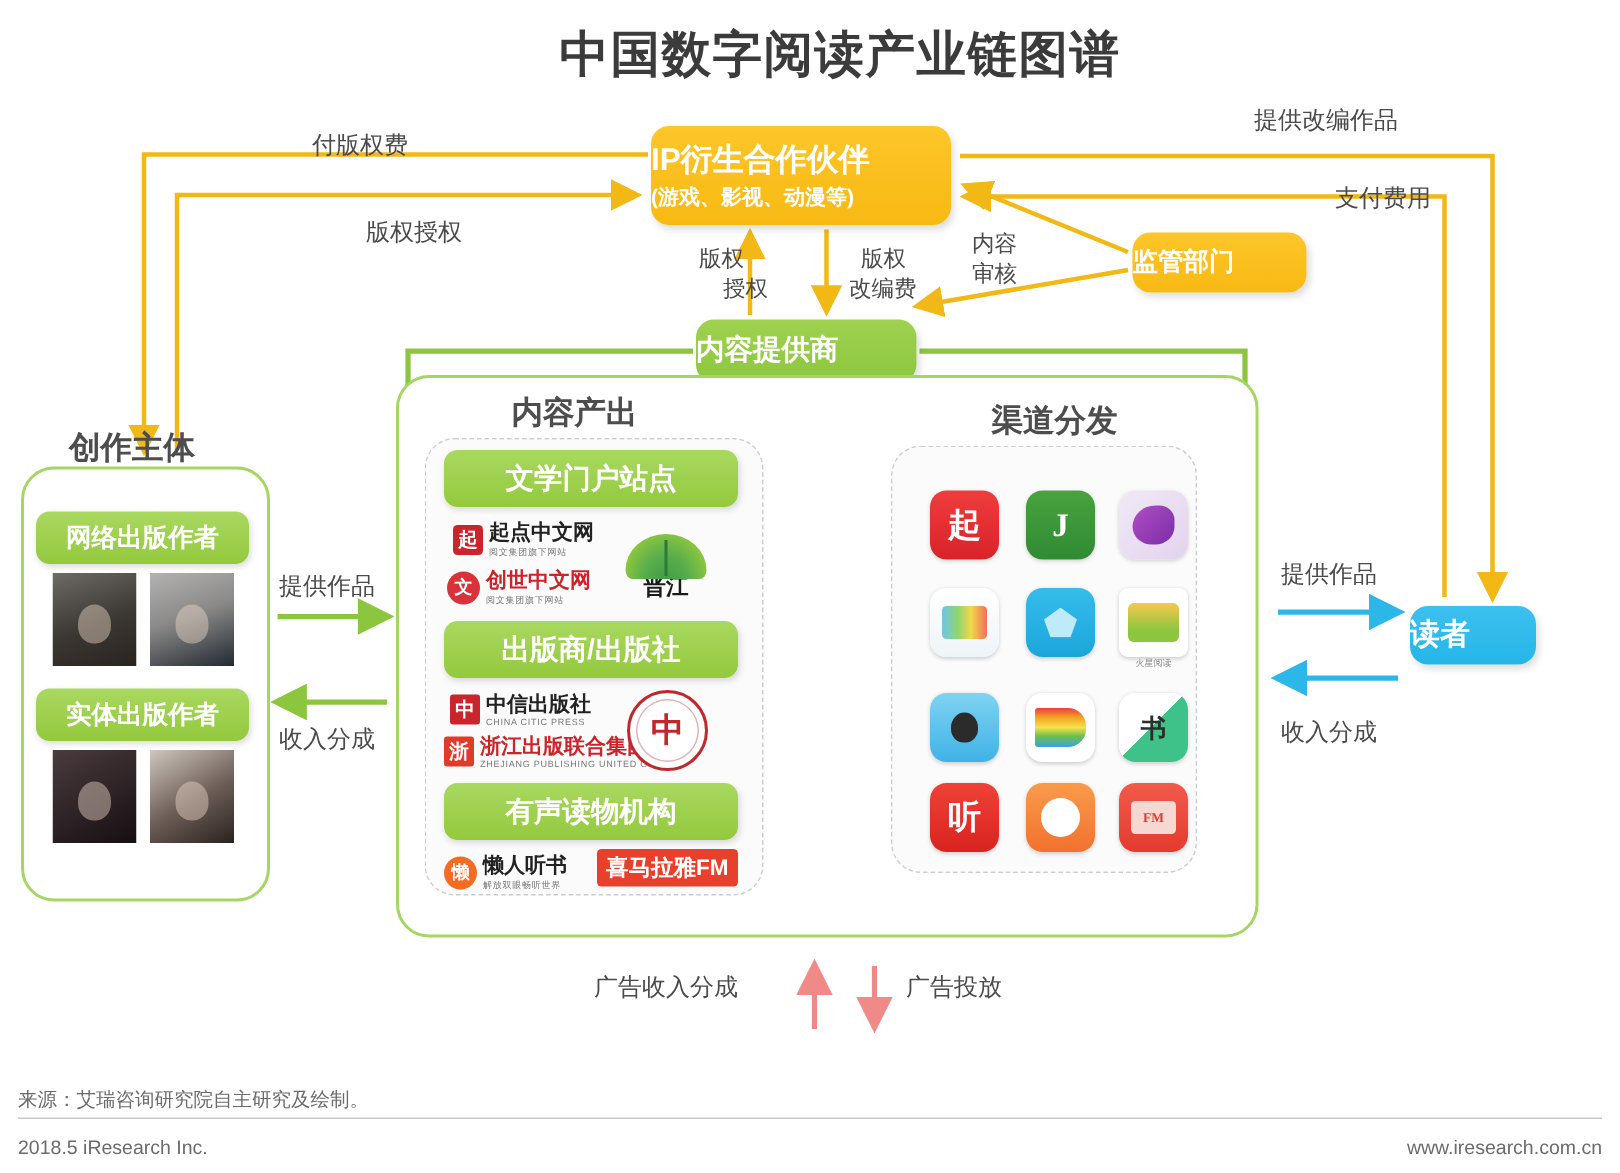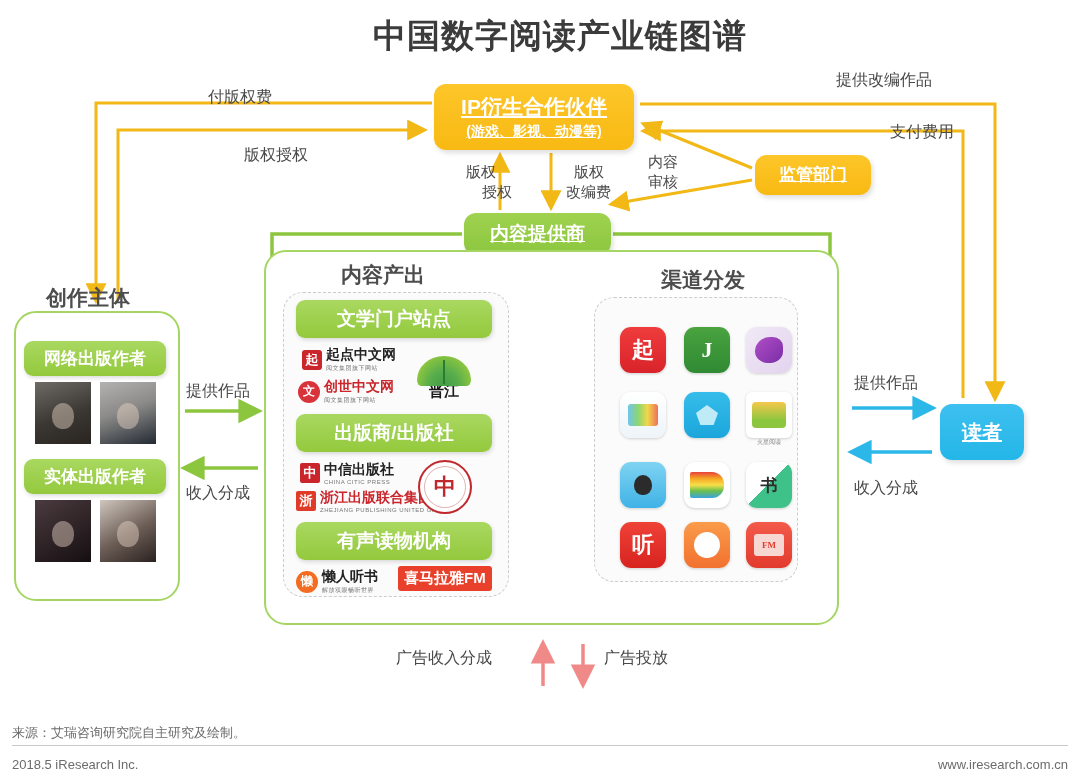--- a/index.html
+++ b/index.html
@@ -17,42 +17,41 @@
     text-align: center;
     font-size: 33px; font-weight: bold; color: #3b3b3b;
     letter-spacing: 1px;
     margin-left: 20px;
   }
 
   
   .pill {
     position: absolute;
     display: flex; flex-direction: column;
-    align-items: center; justify-content: center;
+    align-items: flex-start; justify-content: center;
     color: #ffffff; font-weight: bold;
     border-radius: 12px;
     text-align: center;
     box-shadow: 2px 3px 5px rgba(0,0,0,0.13);
     line-height: 1.15;
-    text-decoration: underline;
   }
   .pill.orange { background: linear-gradient(180deg,#fdc629 0%,#f8b913 100%); }
   .pill.green  { background: linear-gradient(180deg,#9fd24f 0%,#8cc63f 100%); }
   .pill.blue   { background: linear-gradient(180deg,#3dc0ef 0%,#24b6e8 100%); }
   .pill.pink   { background: linear-gradient(180deg,#f7a7a6 0%,#f2908f 100%); }
 
   #ip-partners { left: 434px; top: 84px; width: 200px; height: 66px; }
   #ip-partners .main { font-size: 21px; }
   #ip-partners .sub  { font-size: 14px; margin-top: 3px; }
 
   #regulator { left: 755px; top: 155px; width: 116px; height: 40px; font-size: 17px; }
 
   #content-provider { left: 464px; top: 213px; width: 147px; height: 42px; font-size: 19px; }
 
-  #readers { left: 940px; top: 404px; width: 84px; height: 56px; font-size: 20px; }
+  #readers { left: 940px; top: 404px; width: 84px; height: 39px; font-size: 20px; }
 
   #advertiser { left: 508px; top: 687px; width: 120px; height: 38px; font-size: 18px; }
 
   
   .group-box {
     position: absolute;
     border: 2.5px solid #a5d663;
     border-radius: 22px;
     background: #ffffff;
   }

